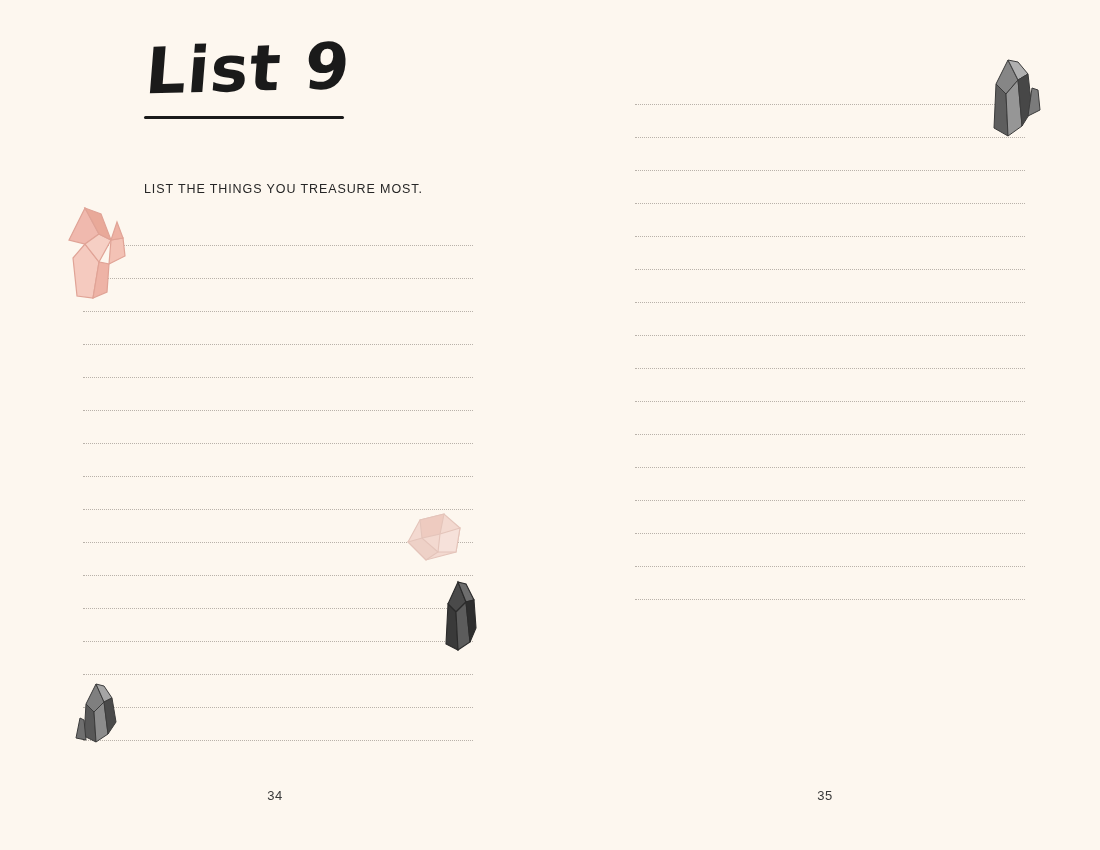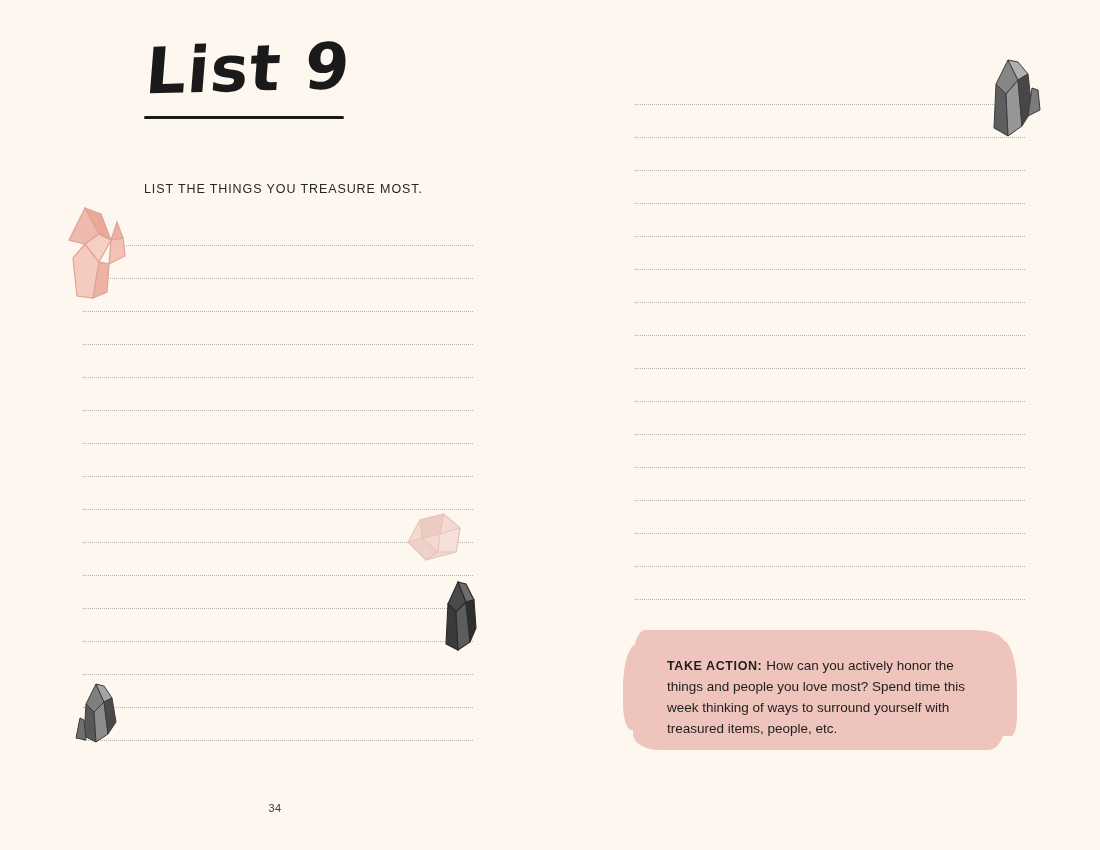--- a/index.html
+++ b/index.html
@@ -69,24 +69,24 @@
     position: absolute;
   }
   .line {
     border-bottom: 1px dotted #b9b2aa;
     height: 0;
   }
 
   
   .page-number {
     position: absolute;
-    bottom: 36px;
+    bottom: 47px;
     width: 100%;
     text-align: center;
-    font-size: 11px;
+    font-size: 13px;
     color: #3a3a3a;
     letter-spacing: 0.5px;
   }
 
   
   .take-action {
     position: absolute;
     left: 83px;
     top: 630px;
     width: 372px;
@@ -242,22 +242,17 @@
       <g stroke="#3b3b3b" stroke-width="1">
         <polygon points="24,6 12,30 22,40 34,26" fill="#868686"></polygon>
         <polygon points="24,6 34,26 44,20 34,8" fill="#b0b0b0"></polygon>
         <polygon points="12,30 10,74 24,82 22,40" fill="#5e5e5e"></polygon>
         <polygon points="22,40 24,82 38,72 34,26" fill="#969696"></polygon>
         <polygon points="34,26 38,72 48,56 44,20" fill="#474747"></polygon>
         <polygon points="48,34 44,62 56,56 54,36" fill="#7b7b7b"></polygon>
       </g>
     </svg>
 
-    <div class="take-action">
-      <div class="brush"></div>
-      <div class="ta-text">
-        <span class="ta-label">TAKE ACTION:</span><span> How can you actively honor the things and people you love most? Spend time this week thinking of ways to surround yourself with treasured items, people, etc.</span>
-      </div>
-    </div>
-
+
+    <div class="page-number">35</div>
   </div>
 
 </div>
 
 </body></html>

